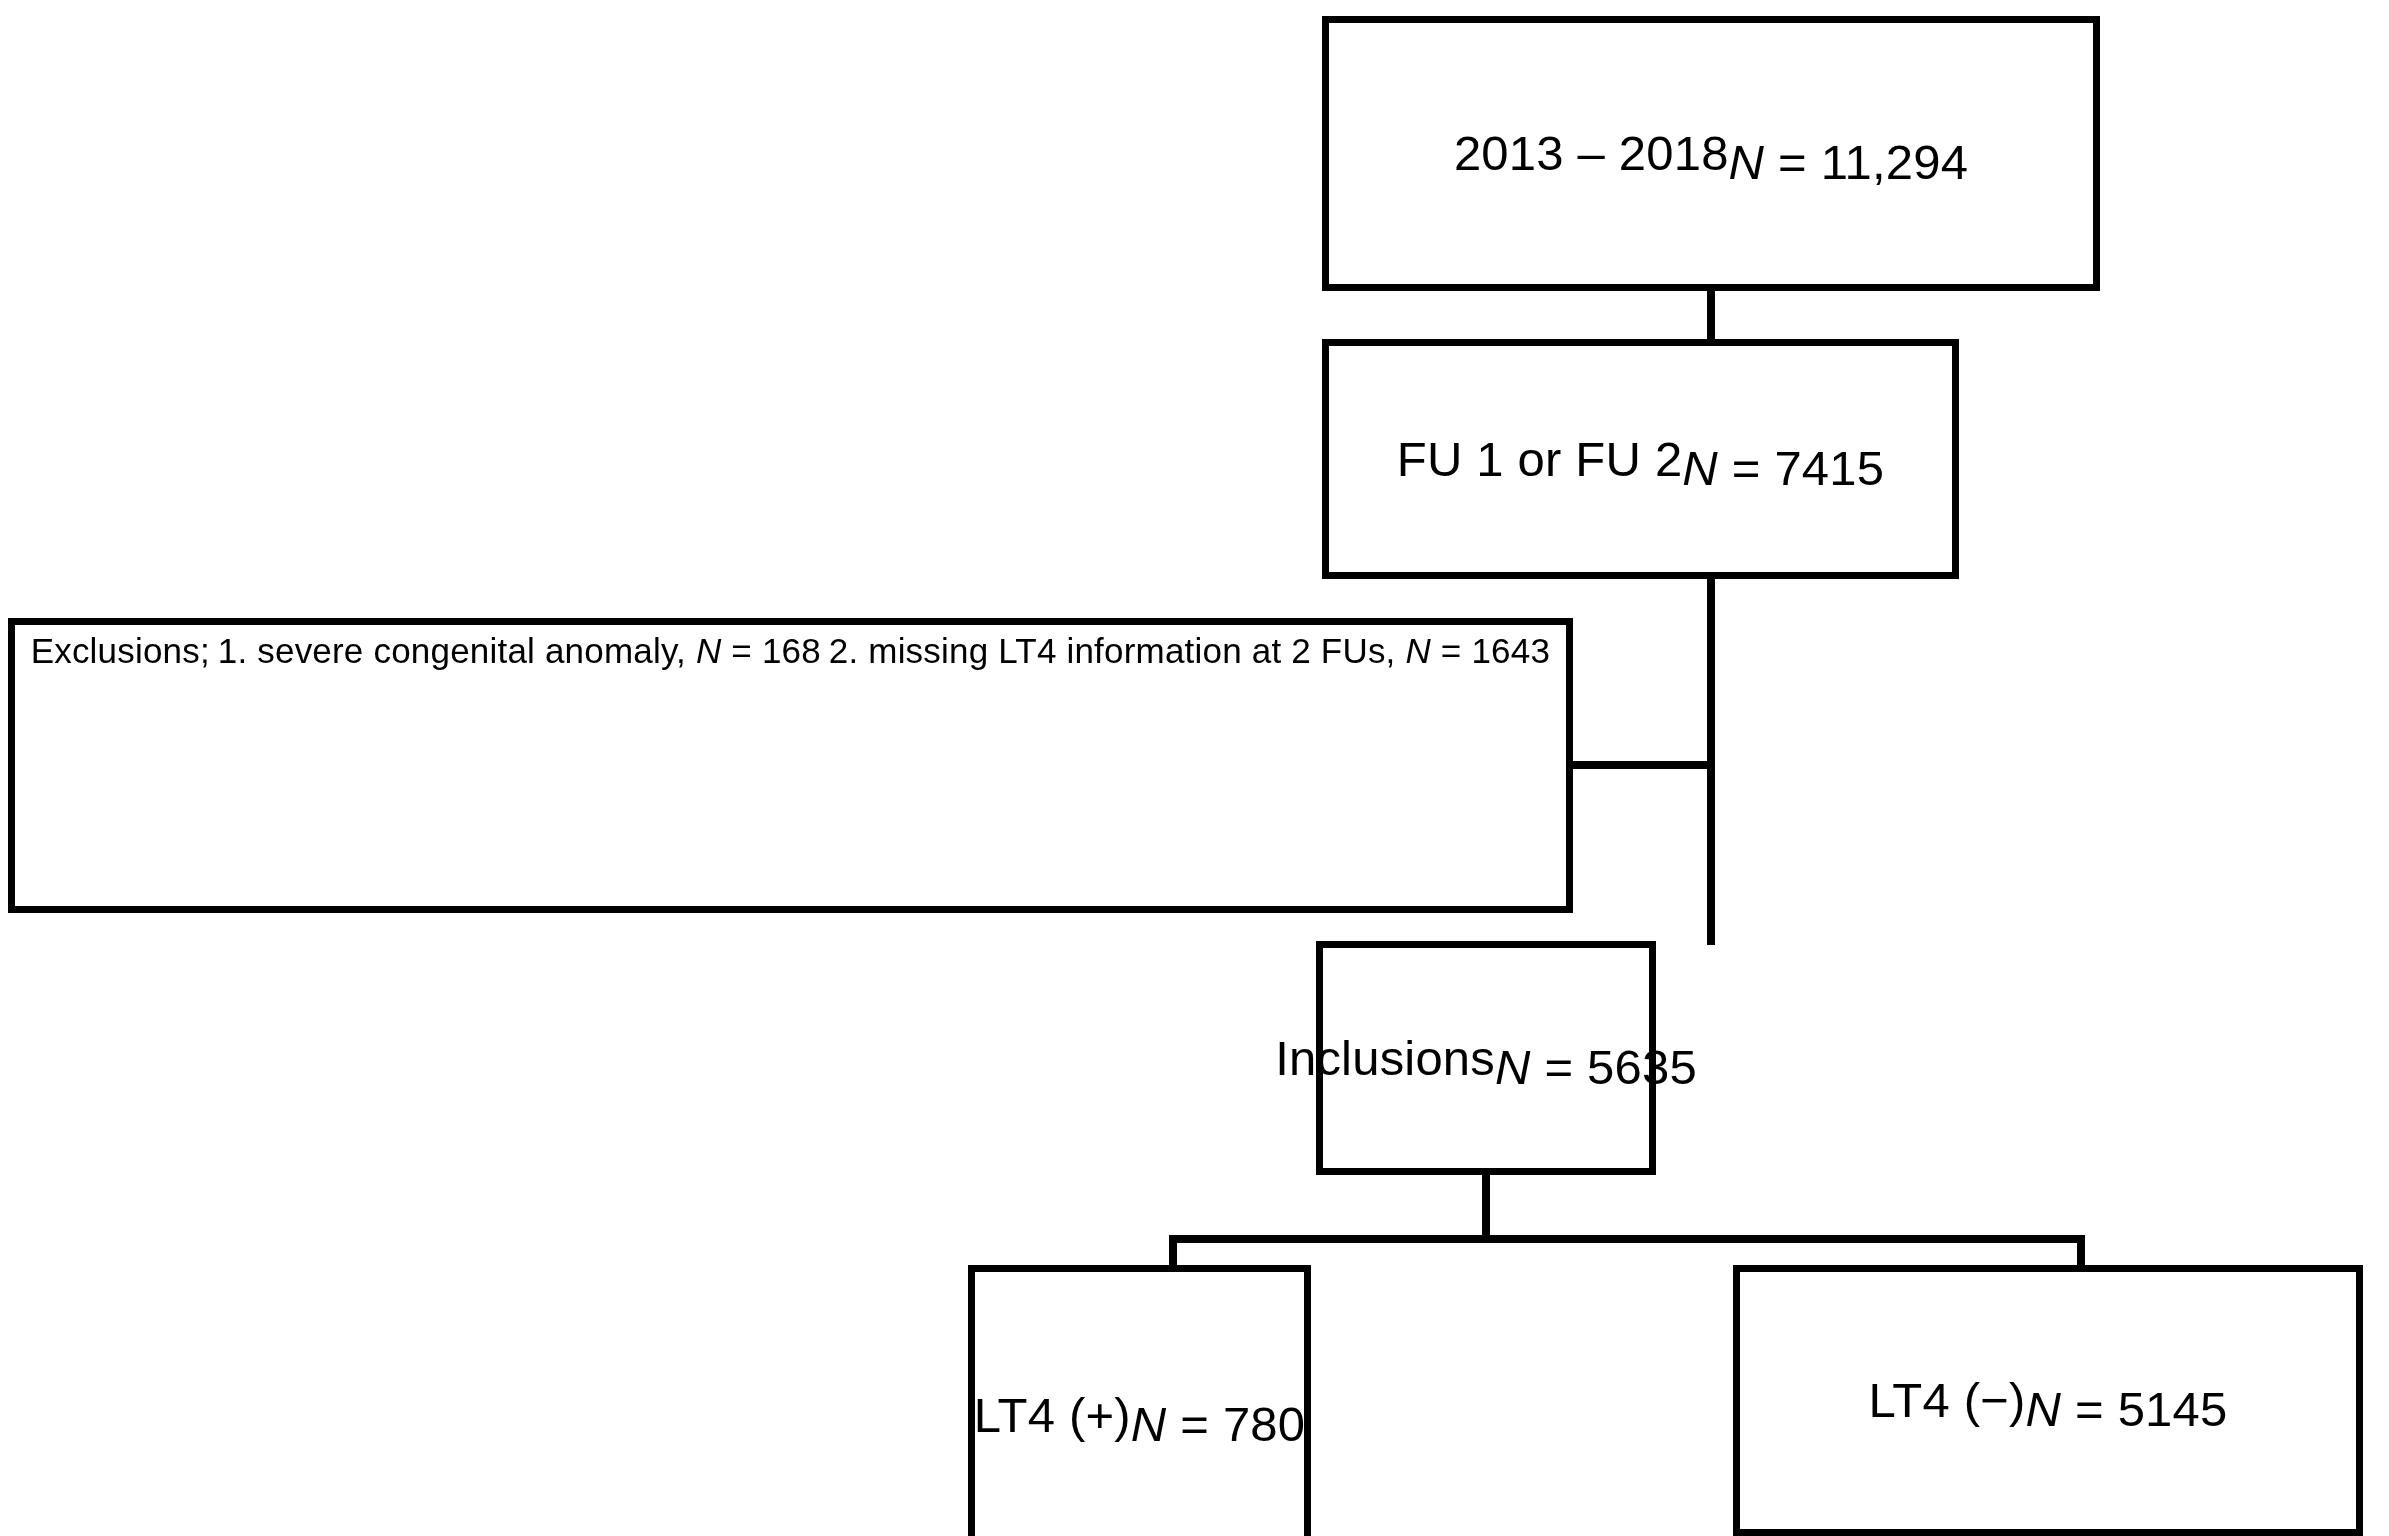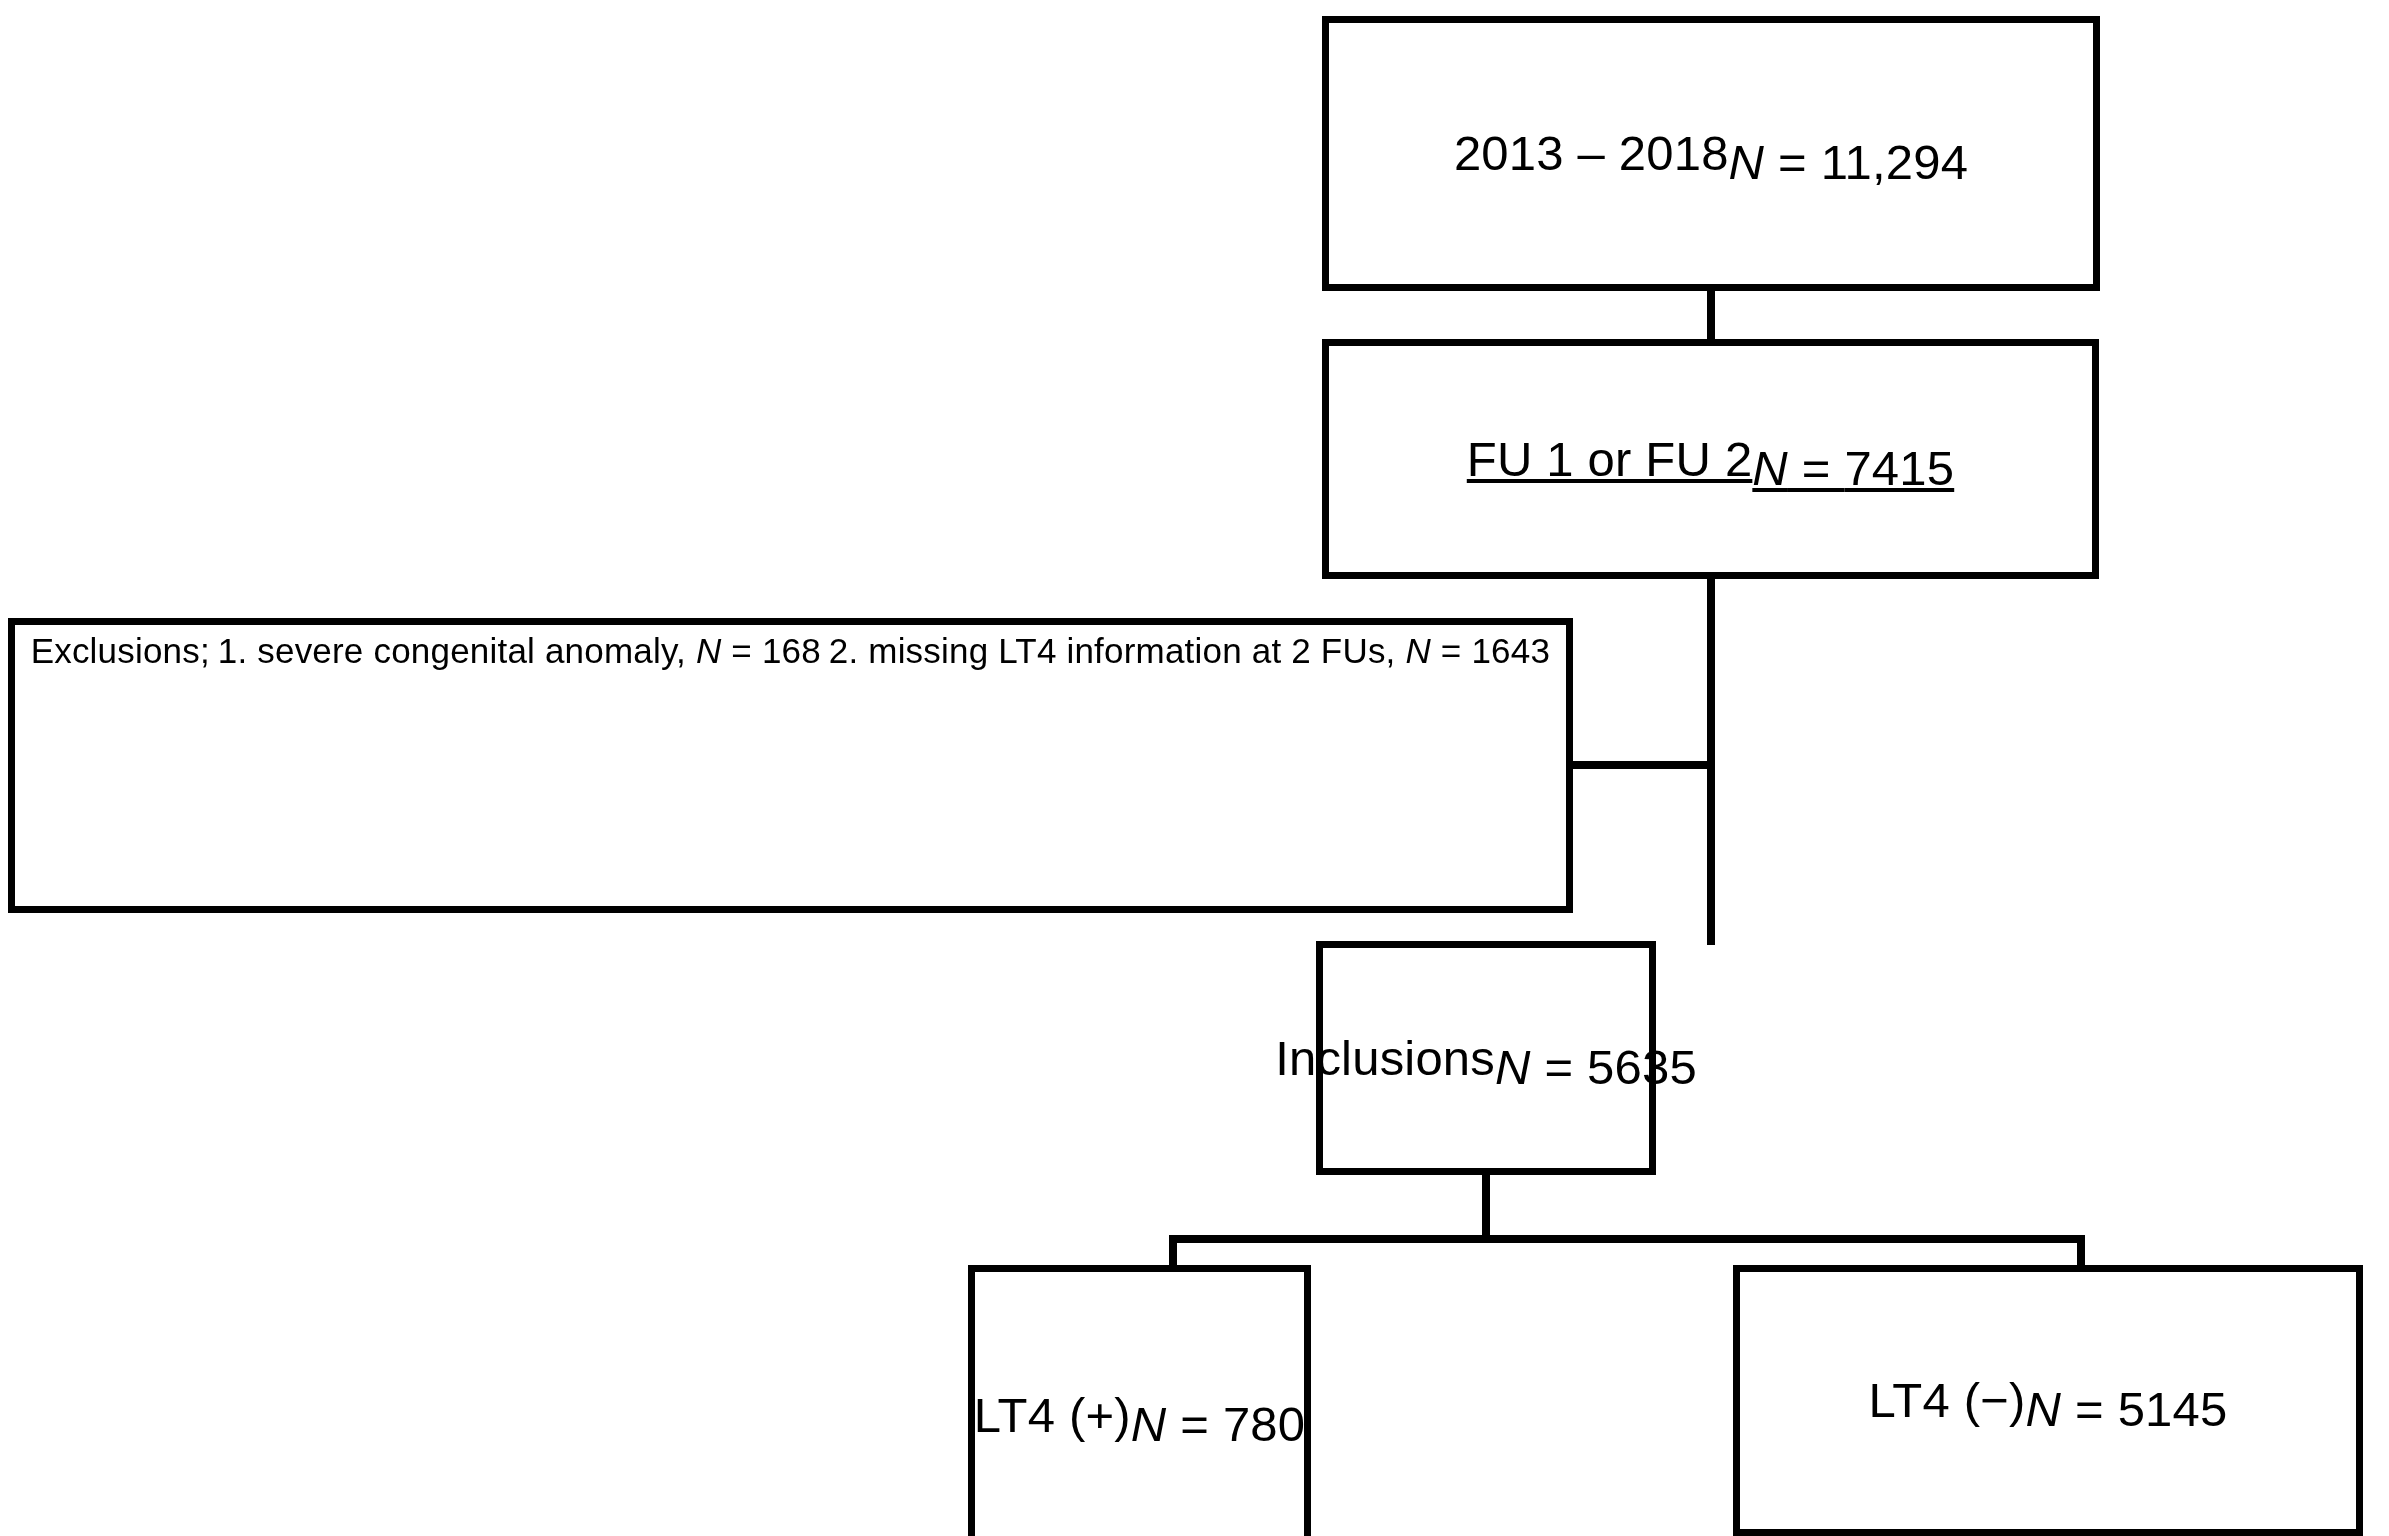--- a/index.html
+++ b/index.html
@@ -59,21 +59,21 @@
 
   
   .conn {
     position: absolute;
     background: #000000;
     z-index: 1;
   }
 
   
   #box-enrollment { left: 1322px; top: 15.7px;  width: 778px;  height: 275px; }
-  #box-followup   { left: 1322px; top: 339px; width: 777px;  height: 240px; text-decoration: underline; }
+  #box-followup   { left: 1322px; top: 339px; width: 637px;  height: 240px; }
   #box-exclusions { left: 7.9px;   top: 618px; width: 1565px; height: 295px; }
   #box-inclusions { left: 1316px; top: 941px;width: 340px;  height: 234px; }
   #box-lt4-pos    { left: 968px; top: 1265px;width: 343px;  height: 300px; }
   #box-lt4-neg    { left: 1733px; top: 1265px;width: 630px;  height: 271px; }
 
   #box-exclusions .line { font-size: 35px; line-height: 1.5; }
 
   
   #conn-enroll-to-fu    { left: 1707px; top: 288px;  width: 7.9px; height: 55px; }
   #conn-fu-to-inclusion { left: 1707px; top: 576px;  width: 7.9px; height: 369px; }

